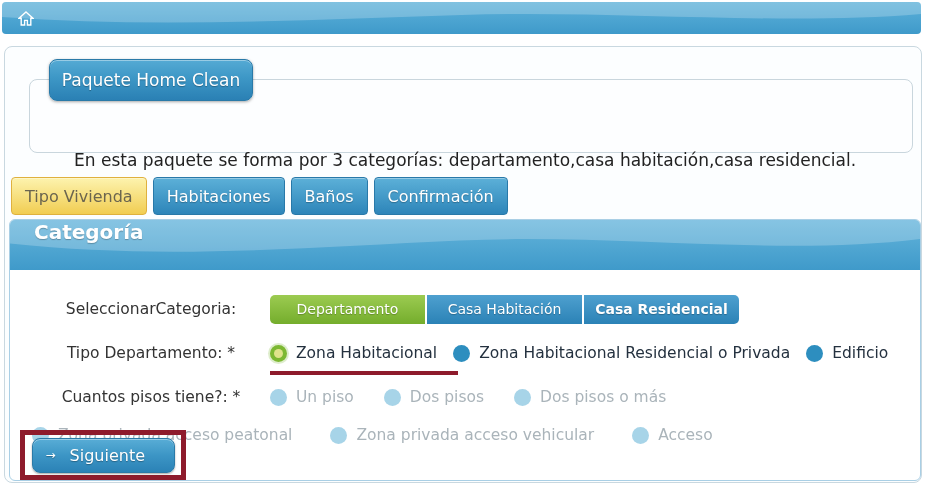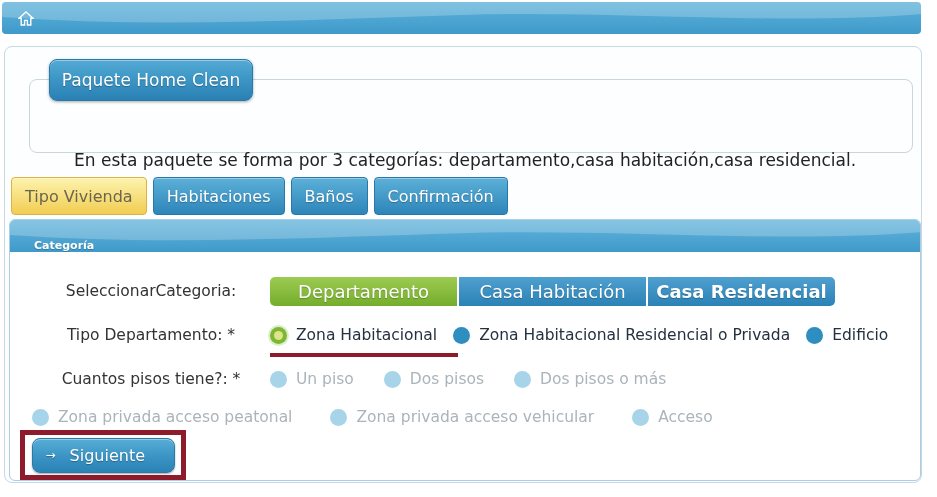--- a/index.html
+++ b/index.html
@@ -54,38 +54,38 @@
   .tab.active{
     background:linear-gradient(#fdf3ae,#f1cd52);
     border:1px solid #dfb13e;color:#6b654f;text-shadow:none;
   }
   
   .panel{
     position:absolute;left:4px;top:172px;width:910px;height:260px;
     border:1px solid #a9cfe5;border-radius:6px;background:#fff;
   }
   .panel-header{
-    position:relative;height:32px;border-radius:5px 5px 0 0;overflow:hidden;
+    position:relative;height:50px;border-radius:5px 5px 0 0;overflow:hidden;
     background:linear-gradient(#64b4db,#3f9aca);
-    display:flex;align-items:flex-end;padding-left:24px;
-    color:#fff;font-weight:bold;font-size:11px;text-shadow:0 1px 1px rgba(0,0,0,.25);
+    display:flex;align-items:flex-start;padding-left:24px;
+    color:#fff;font-weight:bold;font-size:20px;text-shadow:0 1px 1px rgba(0,0,0,.25);
   }
   .panel-header span{position:relative;z-index:2;}
   .panel-body{padding:0 0 0 22px;}
   .frow{display:flex;align-items:center;height:30px;position:relative;}
   .r1{margin-top:24px;}
   .r2{margin-top:14px;}
   .r3{margin-top:14px;}
   .r4{margin-top:8px;}
   .flabel{width:238px;flex-shrink:0;font-size:15.5px;color:#333;text-align:center;}
   
   .seg{display:flex;}
   .seg-btn{
-    width:187px;height:29px;display:flex;align-items:center;justify-content:center;
-    color:#fff;font-size:18px;cursor:pointer;margin-right:2px;
+    width:155px;height:29px;display:flex;align-items:center;justify-content:center;
+    color:#fff;font-size:14px;cursor:pointer;margin-right:2px;
     background:linear-gradient(#4ea0cf,#2b82b6);
     text-shadow:0 1px 1px rgba(0,0,0,.25);
   }
   .seg-btn.first{border-radius:5px 0 0 5px;}
   .seg-btn.last{border-radius:0 5px 5px 0;margin-right:0;font-weight:bold;}
   .seg-btn.selected{background:linear-gradient(#9ccb51,#74ad2c);}
   
   .radio{display:flex;align-items:center;font-size:15.5px;color:#24313f;cursor:pointer;white-space:nowrap;}
   .r2 .radio{margin-right:16px;}
   .r3 .radio{margin-right:30px;}

